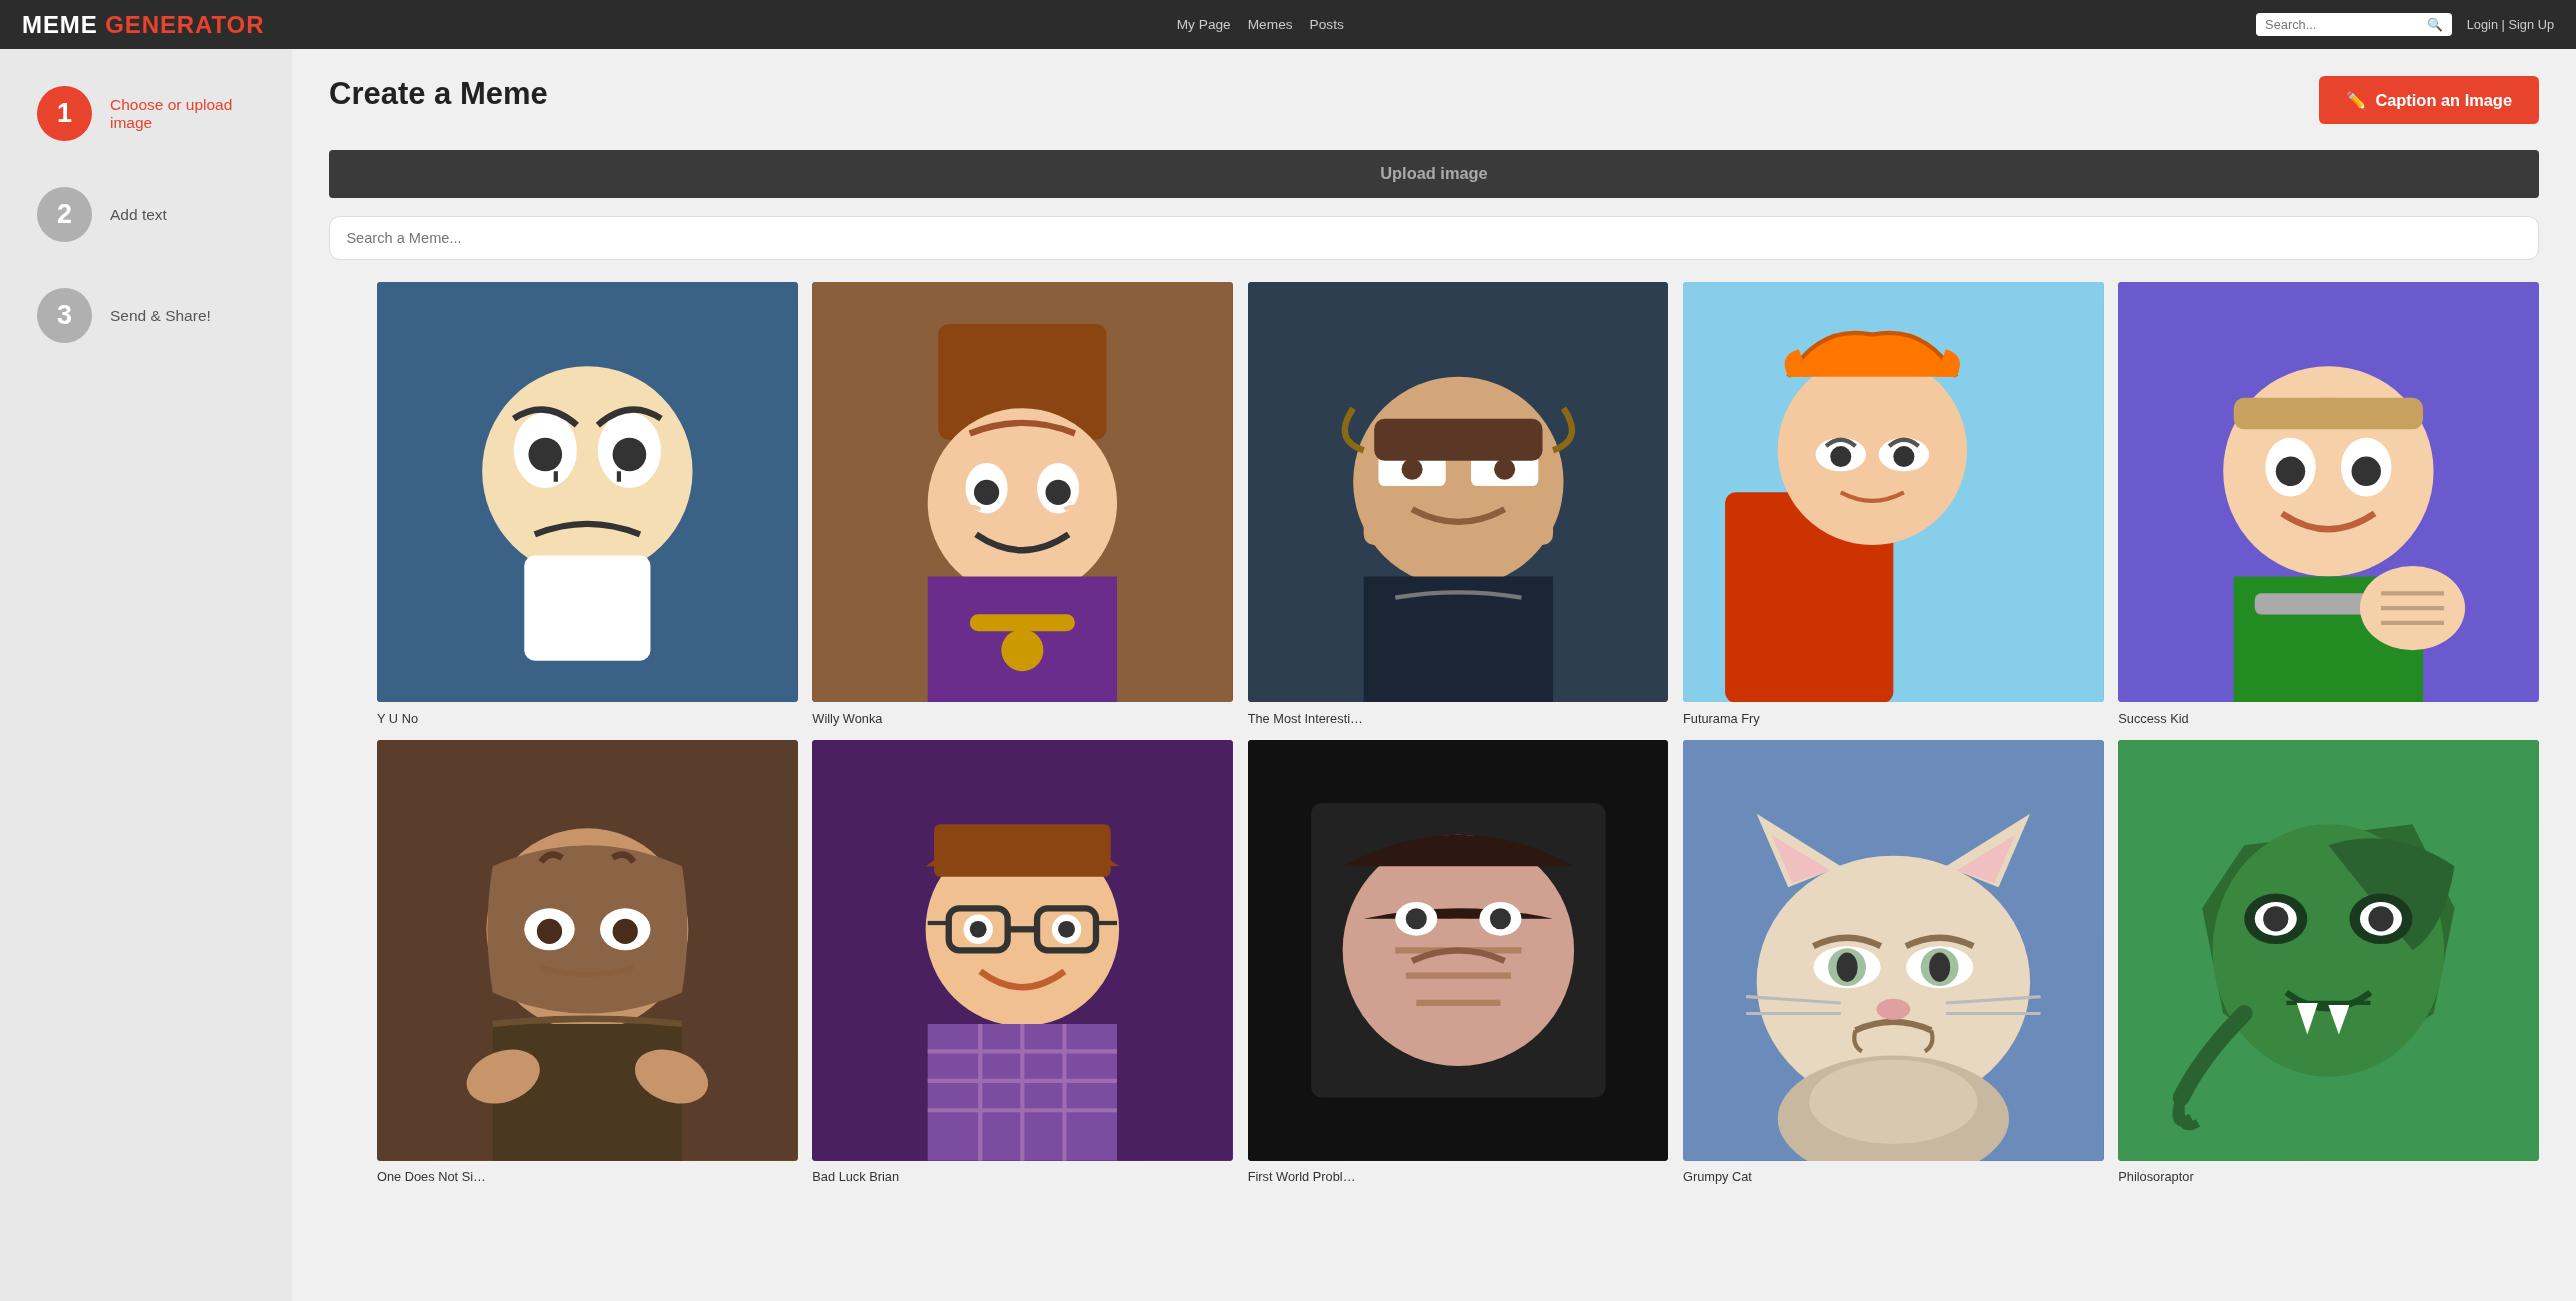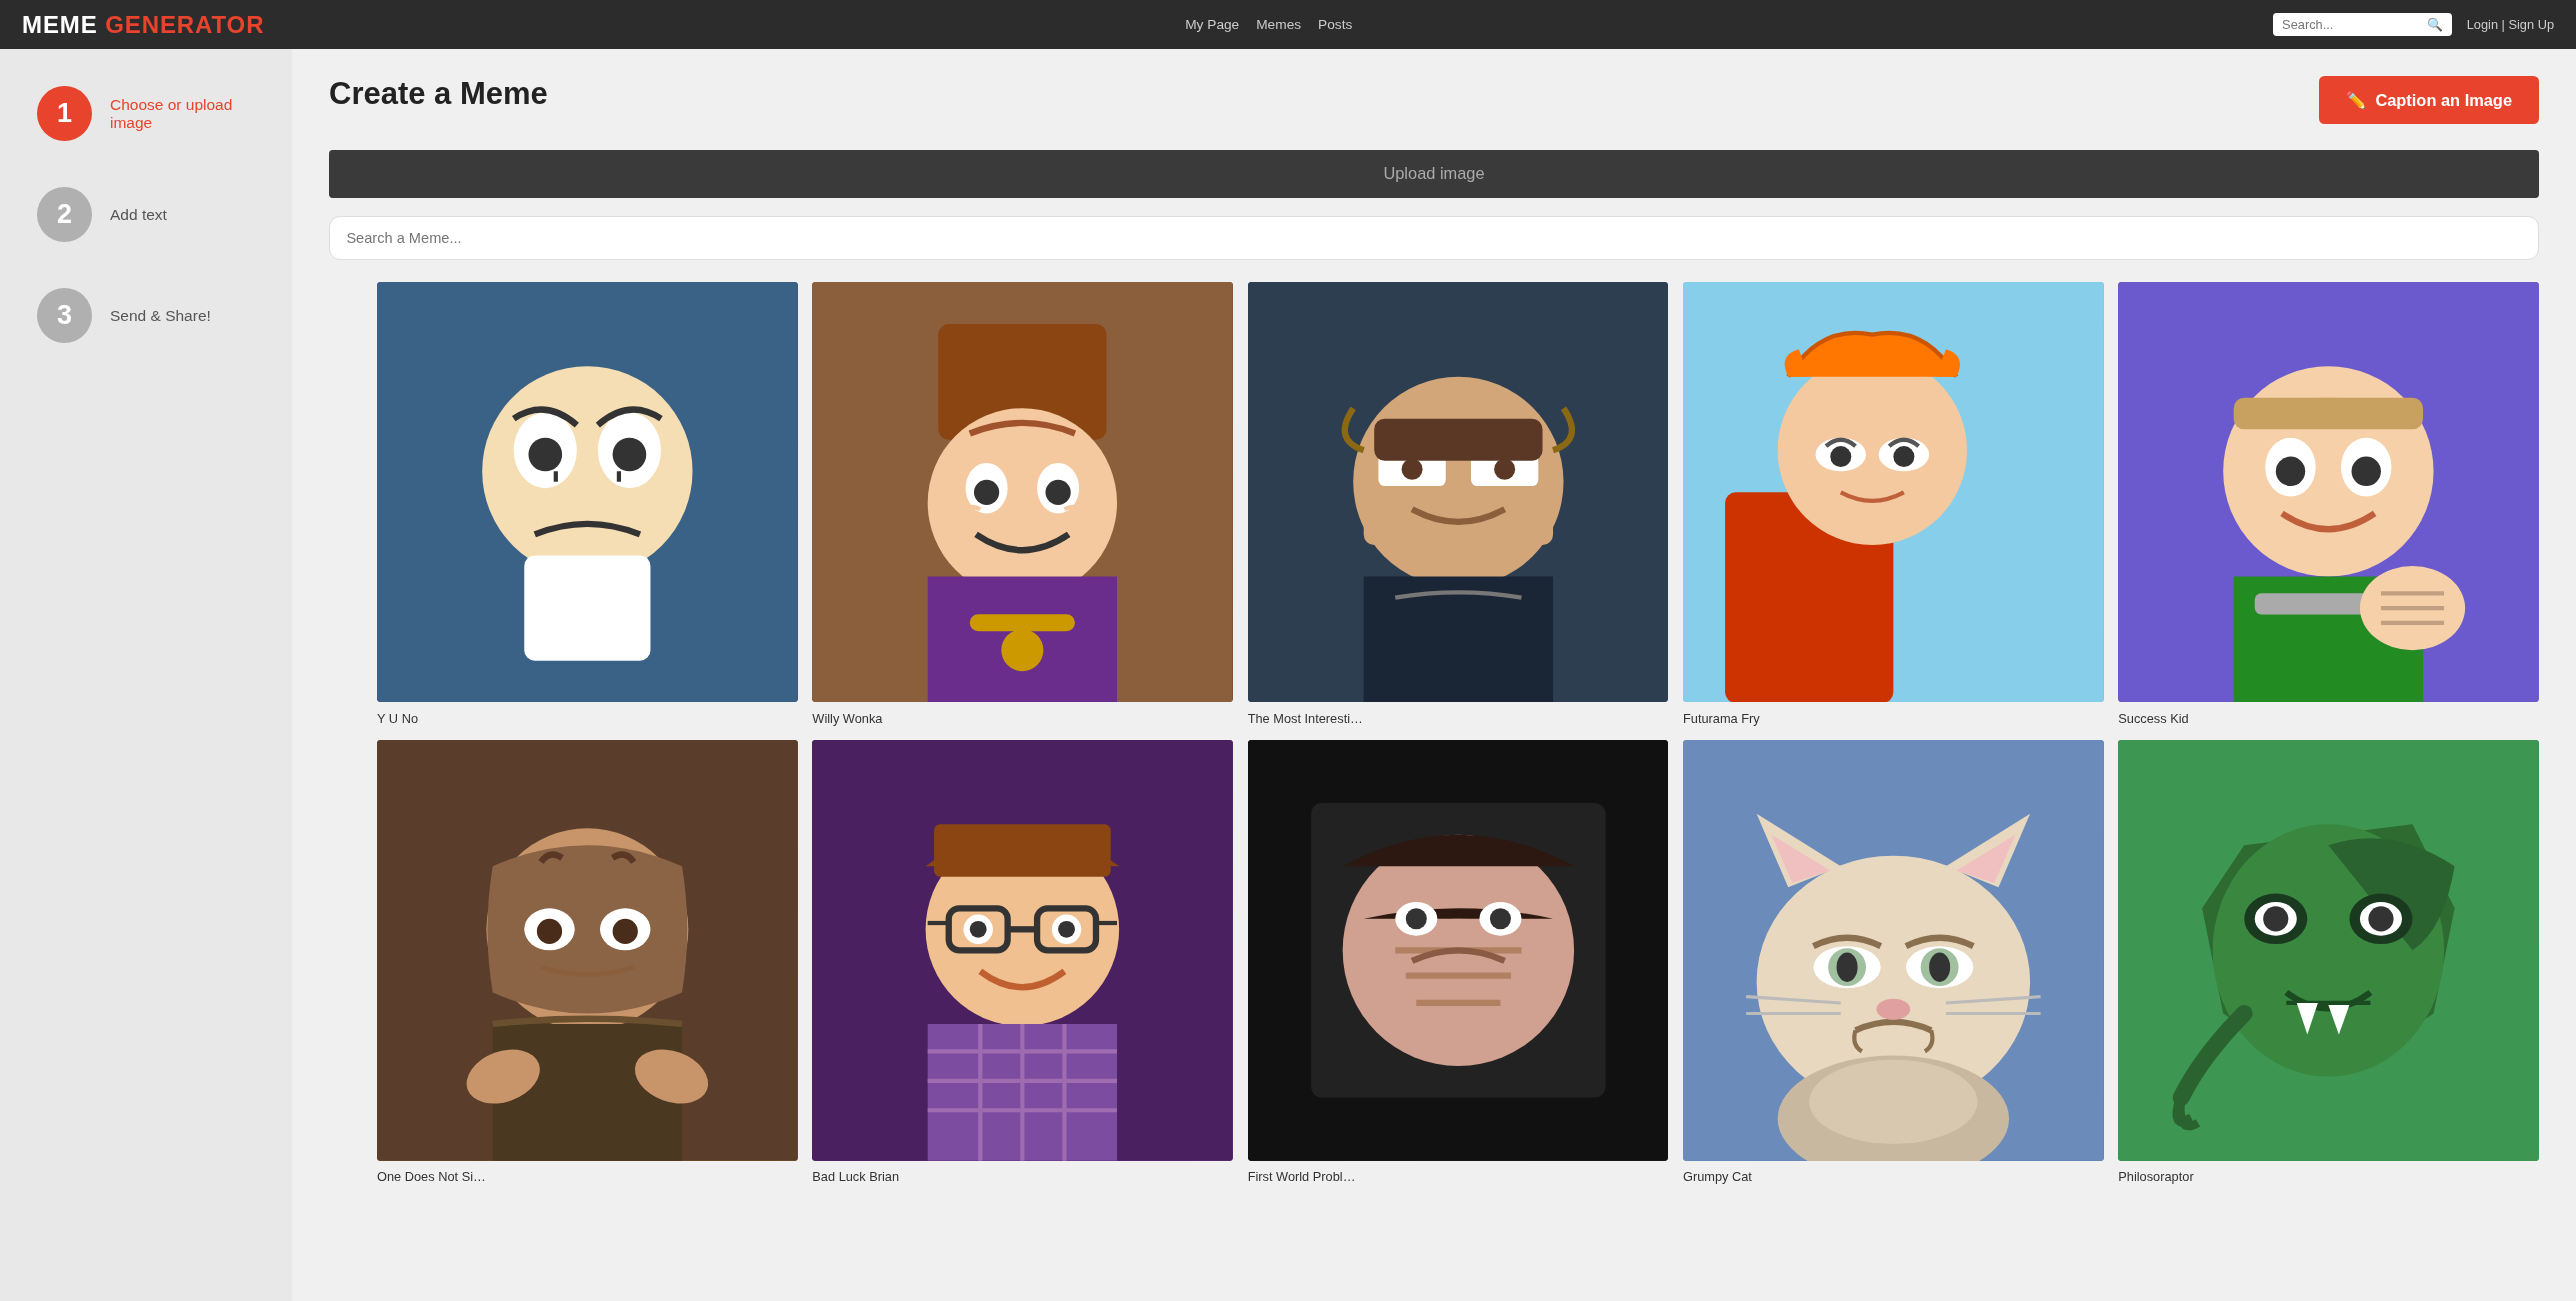--- a/index.html
+++ b/index.html
@@ -29,21 +29,21 @@
       font-size: 13.7px;
     }
     .header-right { display: flex; align-items: center; gap: 14.6px; }
     .search-box {
       background: #fff;
       border-radius: 3.7px;
       display: flex;
       align-items: center;
       padding: 3.7px 9px;
       gap: 5.5px;
-      width: 179px;
+      width: 196px;
     }
     .search-box input {
       border: none;
       outline: none;
       font-size: 12.8px;
       color: #999;
       width: 100%;
     }
     .search-icon { color: #999; font-size: 12.8px; }
     .auth-links { color: #ccc; font-size: 12.8px; }
@@ -124,21 +124,21 @@
     .tab {
       flex: 1;
       padding: 14.6px;
       text-align: center;
       font-size: 16.4px;
       cursor: pointer;
       border: none;
       font-weight: normal;
     }
     .tab.active { background: #e8432d; color: #fff; }
-    .tab.inactive { background: #3a3a3a; color: #aaa; }
+    .tab.inactive { background: #3a3a3a; color: #aaa; font-weight: bold; }
 
     
     .meme-search {
       width: 100%;
       padding: 12.8px 16.4px;
       border: 0.9px solid #ddd;
       border-radius: 11px;
       font-size: 14.6px;
       color: #999;
       background: #fff;

